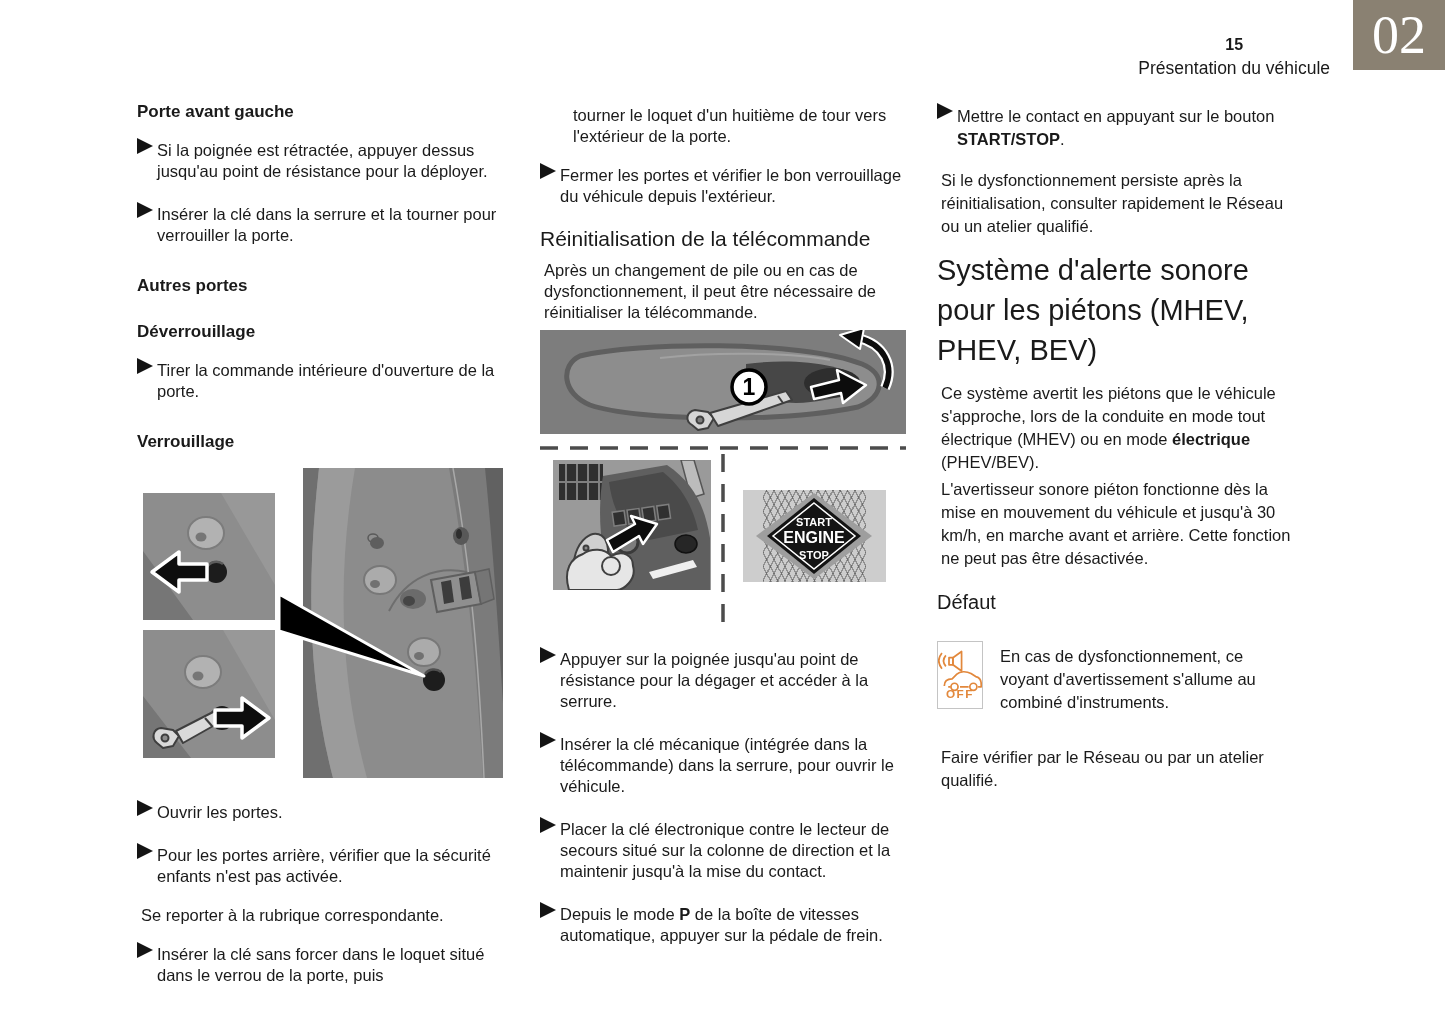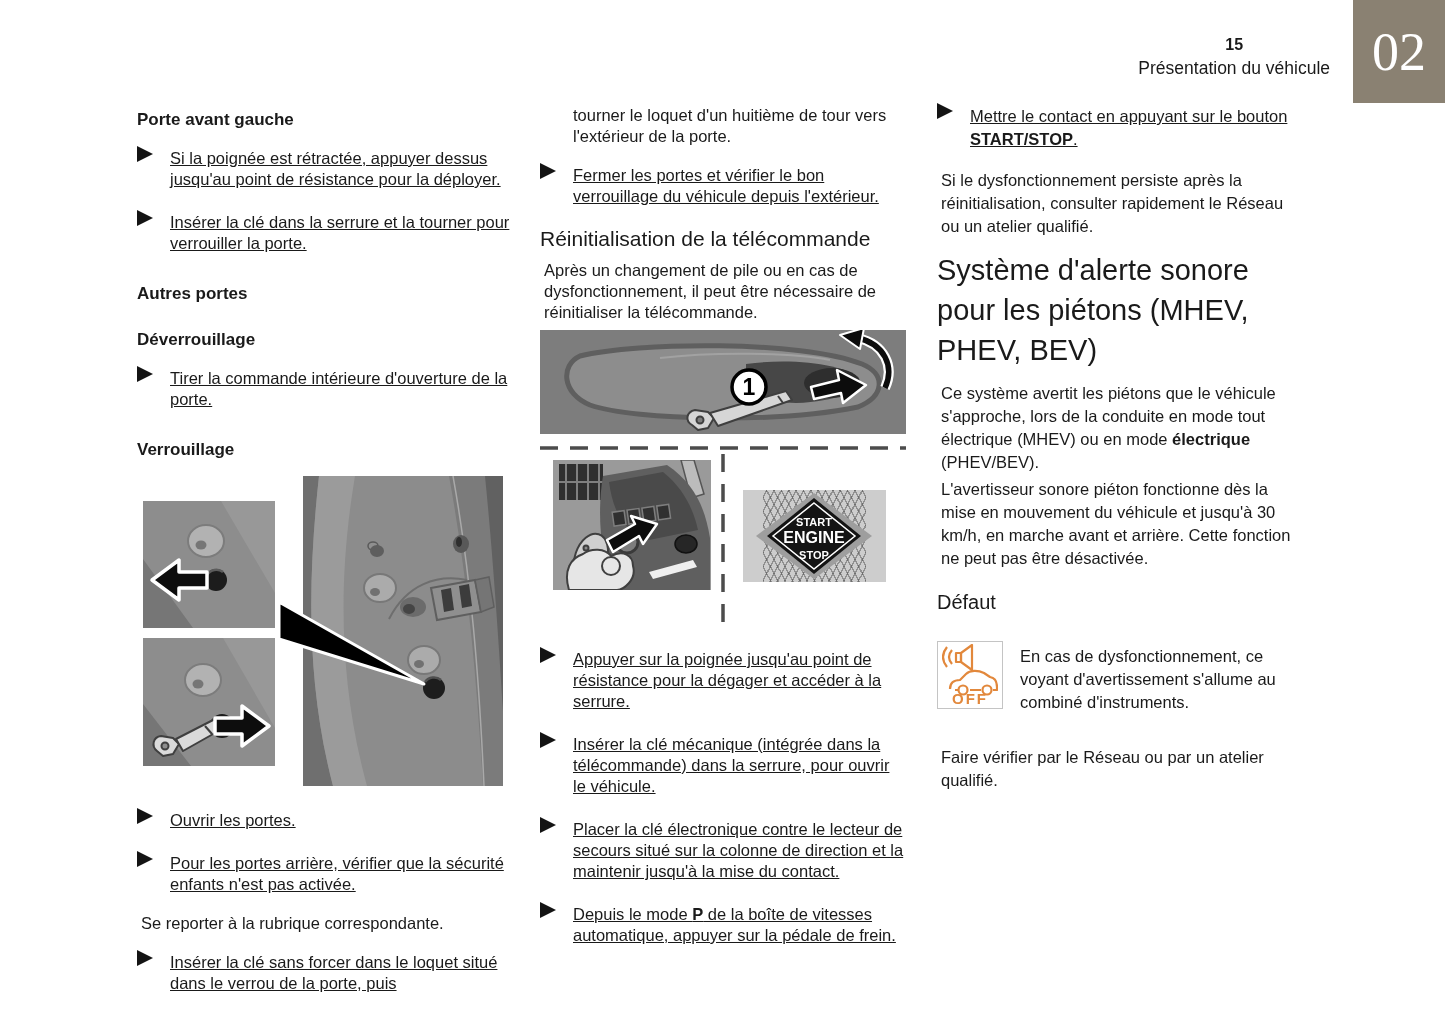--- a/index.html
+++ b/index.html
@@ -2,21 +2,21 @@
 <html><head>
 <meta charset="utf-8">
 <style>
   html,body{margin:0;padding:0;background:#ffffff;}
   .page{position:relative;width:1445px;height:1018px;background:#fff;overflow:hidden;
         font-family:"Liberation Sans",sans-serif;color:#1a1a1a;}
   p{margin:4px;}
   h3,h4,h2{margin:0;}
 
   
-  .chapter-tab{position:absolute;top:0;right:0;width:92px;height:103px;display:flex;
+  .chapter-tab{position:absolute;top:0;right:0;width:92px;height:70px;display:flex;
                align-items:center;justify-content:center;}
   .chapter-tab span{font-family:"Liberation Serif",serif;font-size:54px;color:#ffffff;line-height:1;}
 
   
   .page-header{position:absolute;top:34px;right:115px;text-align:center;}
   .page-num{font-size:16px;font-weight:700;line-height:22px;}
   .section-title{font-size:17.5px;line-height:24px;}
 
   
   .col{position:absolute;top:101px;}
@@ -24,23 +24,23 @@
   .col-mid{left:540px;width:368px;}
   .col-right{left:937px;width:385px;}
 
   .body-txt{font-size:16.5px;line-height:21px;}
   .col-right .body-txt{line-height:23px;}
 
   .h-bold{font-size:17px;font-weight:700;line-height:21px;margin-top:25px;}
   .h-mid{font-size:21px;font-weight:400;line-height:26px;margin-top:15px;}
   .h-big{font-size:29px;font-weight:400;line-height:40px;margin-top:12px;max-width:348px;}
   .h-def{font-size:20px;font-weight:400;line-height:34px;margin-top:15px;}
-  .first{margin-top:8px;}
-
-  .bullet{display:flex;gap:13px;margin-top:14px;text-decoration:underline;}
+  .first{margin-top:0;}
+
+  .bullet{display:flex;margin-top:14px;}
   .tri{flex:none;width:0;height:0;margin-top:2px;
        border-left:16px solid #141414;border-top:8.5px solid transparent;border-bottom:8.5px solid transparent;}
   .indent{padding-left:29px;}
   .mt8{margin-top:8px;}
 
   
   .fig-left{position:relative;height:310px;margin:16px 0 6px;}
   .img-small1,.img-small2{position:absolute;left:6px;}
   .img-small1{top:25px;}
   .img-small2{top:162px;}
@@ -54,21 +54,21 @@
   .img-column{position:absolute;left:13px;top:130px;}
   .img-start{position:absolute;left:203px;top:160px;width:143px;height:92px;background:#cdcdcd;}
   .hatch{position:absolute;top:0;bottom:0;left:20px;right:20px;
          background-image:
            repeating-linear-gradient(62deg, rgba(70,70,70,.45) 0 1.4px, transparent 1.4px 6.5px),
            repeating-linear-gradient(-62deg, rgba(70,70,70,.45) 0 1.4px, transparent 1.4px 6.5px);}
   .img-start svg{position:absolute;left:0;top:0;}
 
   
   .warn-row{display:flex;gap:13px;margin-top:22px;align-items:flex-start;}
-  .warn-box{flex:none;width:66px;height:68px;border:1.5px solid #c4c4c4;background:#fff;
+  .warn-box{flex:none;width:46px;height:68px;border:1.5px solid #c4c4c4;background:#fff;
             display:flex;align-items:center;justify-content:center;box-sizing:border-box;}
   .warn-txt{width:285px;}
   .svg-txt{font-family:"Liberation Sans",sans-serif;}
 </style>
 </head>
 <body>
 
 <div class="page">
 
   <div class="chapter-tab" style="background:#8a8172;">

